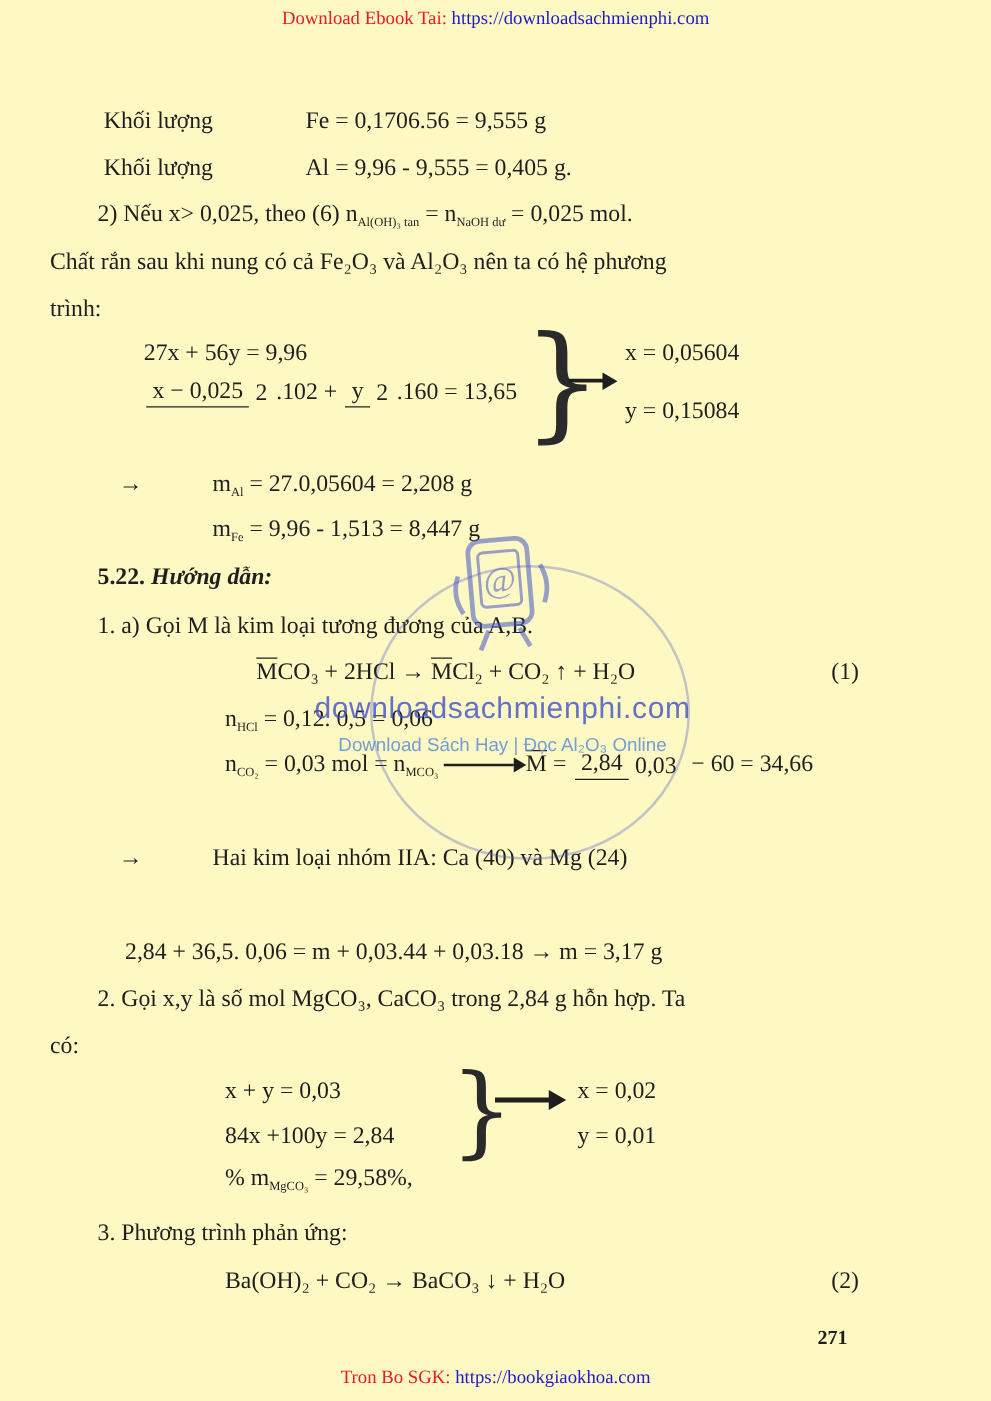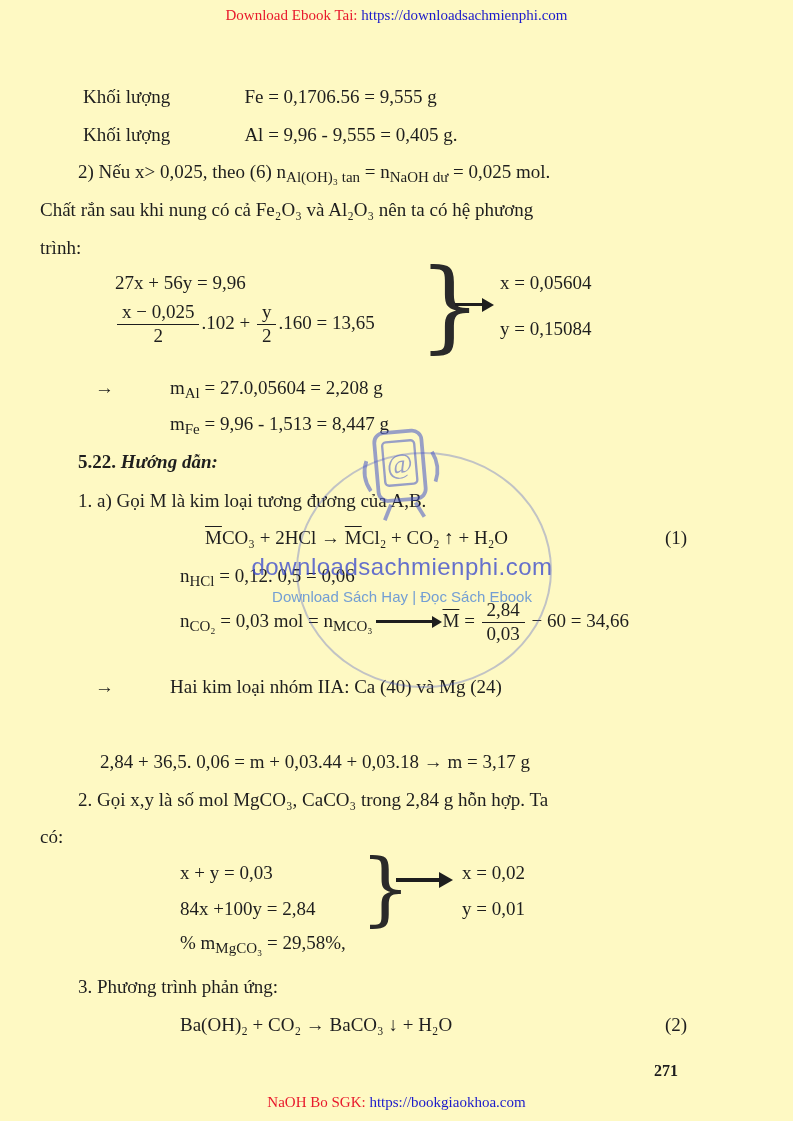--- a/index.html
+++ b/index.html
@@ -5,23 +5,23 @@
   html,body{margin:0;padding:0;background:#9a9a9a;}
   .page{position:relative;width:793px;height:1121px;margin:0 auto;background:#fef9c3;
         font-family:"Liberation Serif","DejaVu Serif",serif;color:#1e1e1e;overflow:hidden;}
   .line{position:absolute;white-space:nowrap;font-size:19px;line-height:1.25;}
   .center-line{position:absolute;left:0;width:793px;text-align:center;white-space:nowrap;}
   .header{top:7px;font-size:15px;}
   .footer{top:1094px;font-size:15px;}
   .red{color:#e8192c;}
   .link{color:#1b1acb;}
   .gap{display:inline-block;width:74px;}
-  .sub{font-size:15px;vertical-align:-4px;}
+  .sub{font-size:10px;vertical-align:-4px;}
   .ovl{text-decoration:overline;}
-  .frac{display:inline-flex;flex-direction:column;align-items:center;vertical-align:middle;line-height:1.1;margin:0 2px;justify-content:space-between;}
+  .frac{display:inline-flex;flex-direction:row;align-items:center;vertical-align:middle;line-height:1.1;margin:0 2px;justify-content:space-between;}
   .fnum{padding:0 5px 1px;border-bottom:1.5px solid #1e1e1e;}
   .fden{padding:1px 5px 0;}
   .brace{position:absolute;line-height:1;color:#2a2a2a;font-family:"DejaVu Serif",serif;}
   .arrow-solid{position:relative;display:inline-block;width:28px;height:3px;background:#1e1e1e;}
   .arrow-solid::after{content:"";position:absolute;right:-11px;top:50%;transform:translateY(-50%);
         border-left:12px solid #1e1e1e;border-top:7px solid transparent;border-bottom:7px solid transparent;}
   .abs{position:absolute;}
   .lg{width:44px;height:4px;}
   .lg::after{border-left:14px solid #1e1e1e;border-top:8px solid transparent;border-bottom:8px solid transparent;right:-13px;}
   .arrow-inline{display:inline-block;position:relative;width:56px;height:2.5px;background:#1e1e1e;
@@ -99,32 +99,32 @@
   <div class="line" style="top:861px;left:462px">x = 0,02</div>
   <div class="line" style="top:897px;left:462px">y = 0,01</div>
 
   <div class="line" style="top:931px;left:180px"><span>% m</span><span class="sub">MgCO₃</span><span> = 29,58%,</span></div>
 
   <div class="line" style="top:975px;left:78px">3. Phương trình phản ứng:</div>
   <div class="line" style="top:1013px;left:180px">Ba(OH)₂ + CO₂ → BaCO₃ ↓ + H₂O</div>
   <div class="line" style="top:1013px;left:665px">(2)</div>
 
   <div class="pagenum">271</div>
-  <div class="center-line footer"><span class="red">NaOH Bo SGK: </span><span class="link">https://bookgiaokhoa.com</span></div>
+  <div class="center-line footer"><span class="red">Tron Bo SGK: </span><span class="link">https://bookgiaokhoa.com</span></div>
 
   <div class="watermark">
     <div class="wm-circle"></div>
     <svg class="wm-logo" viewBox="0 0 100 110">
       <g fill="none" stroke="#4656c8" stroke-width="4">
         <rect x="24" y="6" width="50" height="72" rx="10"></rect>
         <rect x="32" y="16" width="34" height="46" rx="4" stroke-width="2.5"></rect>
         <path d="M14 34 q-7 16 2 32"></path>
         <path d="M84 30 q8 16 1 32"></path>
         <path d="M36 82 l-8 16"></path>
         <path d="M62 82 l8 16"></path>
       </g>
       <text x="49" y="50" text-anchor="middle" font-size="30" fill="#4656c8">@</text>
     </svg>
     <div class="wm-site">downloadsachmienphi.com</div>
-    <div class="wm-tagline">Download Sách Hay | Đọc Sách Ebook</div>
+    <div class="wm-tagline">Download Sách Hay | Đọc Al₂O₃ Online</div>
   </div>
 
 </div>
 
 </body></html>

